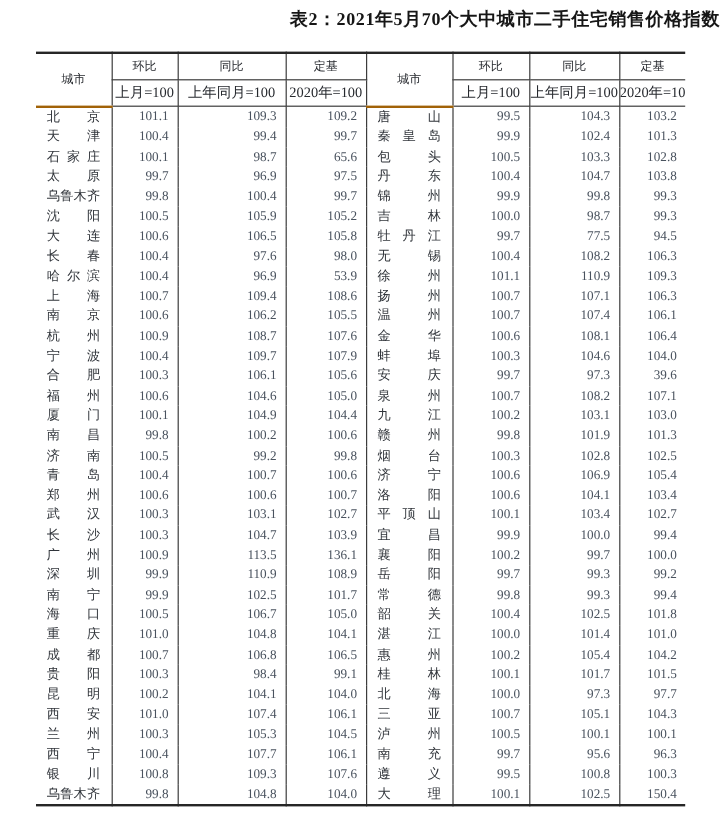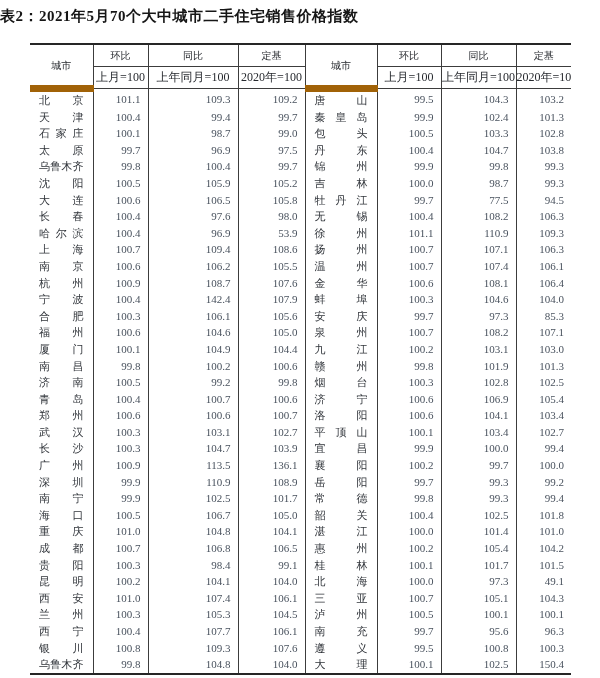--- a/index.html
+++ b/index.html
@@ -2,39 +2,39 @@
 <html><head>
 <meta charset="utf-8">
 <style>
   html,body { margin:0; padding:0; }
   body {
     width:600px; height:678px; background:#ffffff; position:relative;
     font-family:"Liberation Serif","DejaVu Serif",serif;
     overflow:hidden;
   }
   .title {
-    text-align:left; padding-top:7px; font-size:15px; font-weight:bold;
+    text-align:right; padding-top:7px; font-size:15px; font-weight:bold;
     color:#161616; letter-spacing:0.5px;
   }
   .tbl-wrap { position:absolute; left:30px; top:43px; }
   table.idx {
     border-collapse:collapse; table-layout:fixed; width:541px;
     border-top:2px solid #262626; border-bottom:2px solid #262626;
   }
   table.idx th, table.idx td {
     margin:0; padding:0; overflow:hidden; white-space:nowrap;
   }
   
   table.idx th, table.idx td { border-right:1px solid #3c3c3c; }
   table.idx tr > *:last-child { border-right:none; }
   thead th { font-weight:normal; color:#26292e; text-align:center; }
   thead tr.h1 th { height:21px; line-height:21px; font-size:10px; }
   thead tr.h2 th { height:21px; line-height:21px; font-size:12px; }
   thead tr.h1 th.sub { border-bottom:1px solid #3c3c3c; }
-  thead th.city-h { border-bottom:7px solid #a16207; font-size:11.5px;margin-top:16px; }
+  thead th.city-h { border-bottom:2px solid #a16207; font-size:11.5px;margin-top:16px; }
   thead tr.h2 th { border-bottom:1px solid #3c3c3c; }
   tbody td { height:16.5px; line-height:16.6px; font-size:11px; }
   tbody td.city {
     color:#30343a; text-align:justify; text-align-last:justify;
     word-break:break-all; padding:0 9px;
   }
   tbody td.num { color:#49525e; text-align:right; padding-right:7px; }
 </style>
 </head>
 <body>
@@ -91,21 +91,21 @@
           <td class="num">99.7</td>
           <td class="city">秦皇岛</td>
           <td class="num">99.9</td>
           <td class="num">102.4</td>
           <td class="num">101.3</td>
         </tr>
         <tr>
           <td class="city">石家庄</td>
           <td class="num">100.1</td>
           <td class="num">98.7</td>
-          <td class="num">99.0</td>
+          <td class="num">65.6</td>
           <td class="city">包头</td>
           <td class="num">100.5</td>
           <td class="num">103.3</td>
           <td class="num">102.8</td>
         </tr>
         <tr>
           <td class="city">太原</td>
           <td class="num">99.7</td>
           <td class="num">96.9</td>
           <td class="num">97.5</td>
@@ -190,36 +190,36 @@
           <td class="num">108.7</td>
           <td class="num">107.6</td>
           <td class="city">金华</td>
           <td class="num">100.6</td>
           <td class="num">108.1</td>
           <td class="num">106.4</td>
         </tr>
         <tr>
           <td class="city">宁波</td>
           <td class="num">100.4</td>
-          <td class="num">142.4</td>
+          <td class="num">109.7</td>
           <td class="num">107.9</td>
           <td class="city">蚌埠</td>
           <td class="num">100.3</td>
           <td class="num">104.6</td>
           <td class="num">104.0</td>
         </tr>
         <tr>
           <td class="city">合肥</td>
           <td class="num">100.3</td>
           <td class="num">106.1</td>
           <td class="num">105.6</td>
           <td class="city">安庆</td>
           <td class="num">99.7</td>
           <td class="num">97.3</td>
-          <td class="num">85.3</td>
+          <td class="num">39.6</td>
         </tr>
         <tr>
           <td class="city">福州</td>
           <td class="num">100.6</td>
           <td class="num">104.6</td>
           <td class="num">105.0</td>
           <td class="city">泉州</td>
           <td class="num">100.7</td>
           <td class="num">108.2</td>
           <td class="num">107.1</td>
@@ -365,21 +365,21 @@
           <td class="num">101.5</td>
         </tr>
         <tr>
           <td class="city">昆明</td>
           <td class="num">100.2</td>
           <td class="num">104.1</td>
           <td class="num">104.0</td>
           <td class="city">北海</td>
           <td class="num">100.0</td>
           <td class="num">97.3</td>
-          <td class="num">49.1</td>
+          <td class="num">97.7</td>
         </tr>
         <tr>
           <td class="city">西安</td>
           <td class="num">101.0</td>
           <td class="num">107.4</td>
           <td class="num">106.1</td>
           <td class="city">三亚</td>
           <td class="num">100.7</td>
           <td class="num">105.1</td>
           <td class="num">104.3</td>

